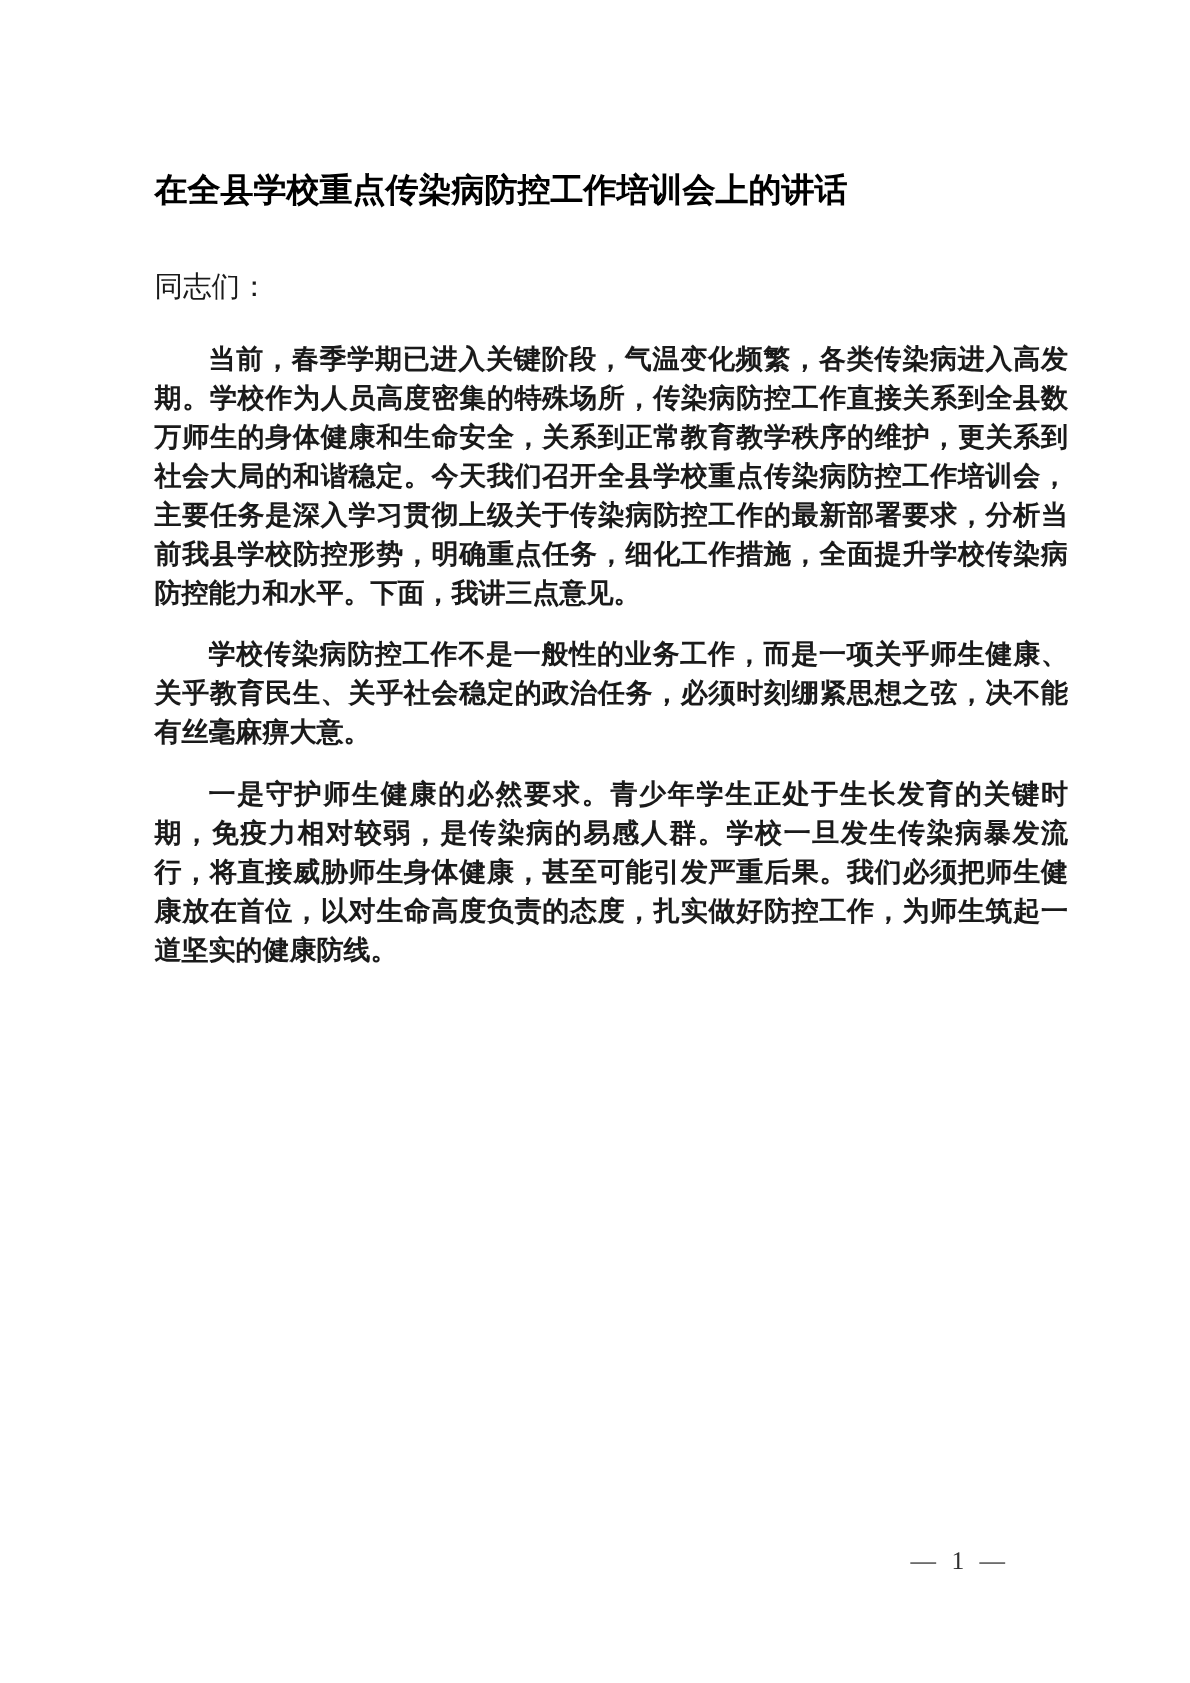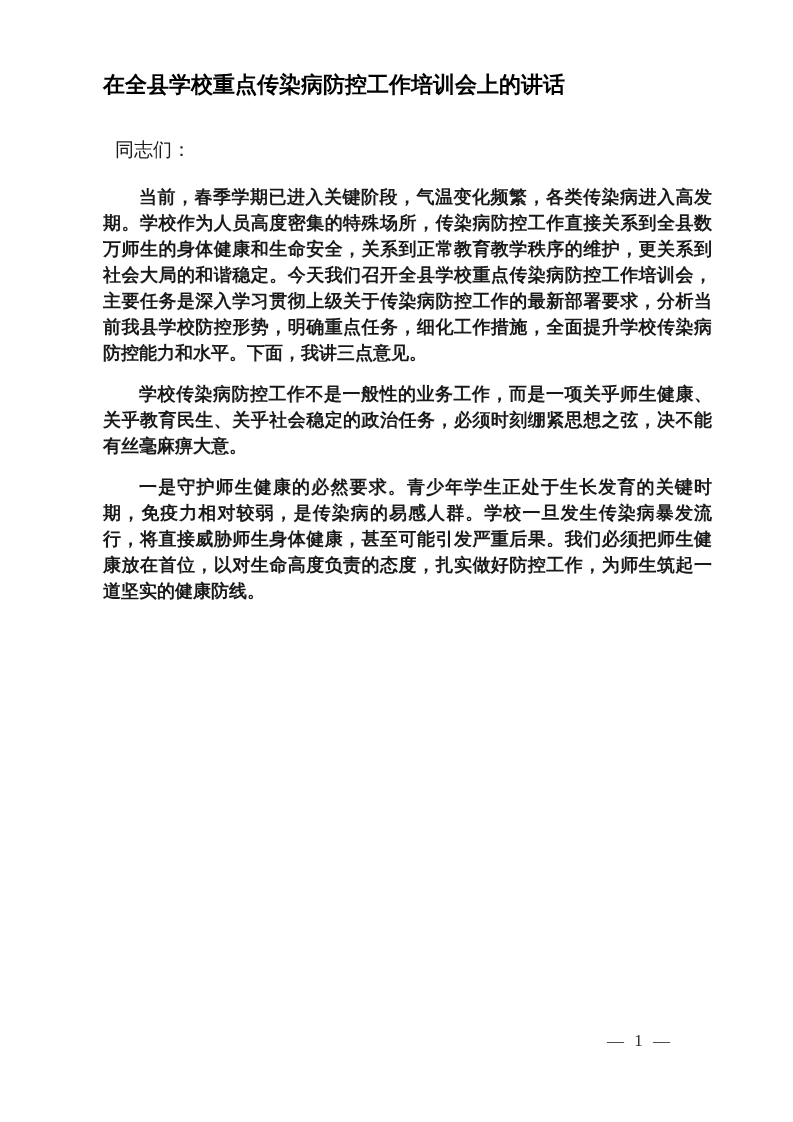--- a/index.html
+++ b/index.html
@@ -16,30 +16,30 @@
     font-family: "Liberation Serif", "DejaVu Serif", serif;
     color: #1a1a1a;
   }
   .content {
     position: absolute;
     left: 103px;
     top: 0;
     width: 609px;
   }
   .doc-title {
-    margin: 70px 0 0 0;
+    margin: 112px 0 0 0;
     font-family: "Liberation Sans", "DejaVu Sans", sans-serif;
     font-weight: 700;
     font-size: 22px;
     line-height: 30px;
     color: #000000;
     text-align: left;
   }
   .salutation {
-    margin: 31px 0 0 12px;
+    margin: 31px 0 0 0;
     font-size: 19px;
     line-height: 38px;
   }
   .body-para {
     margin: 15px 0 0 0;
     font-size: 18px;
     line-height: 26px;
     text-align: justify;
     text-indent: 2em;
     line-break: strict;

